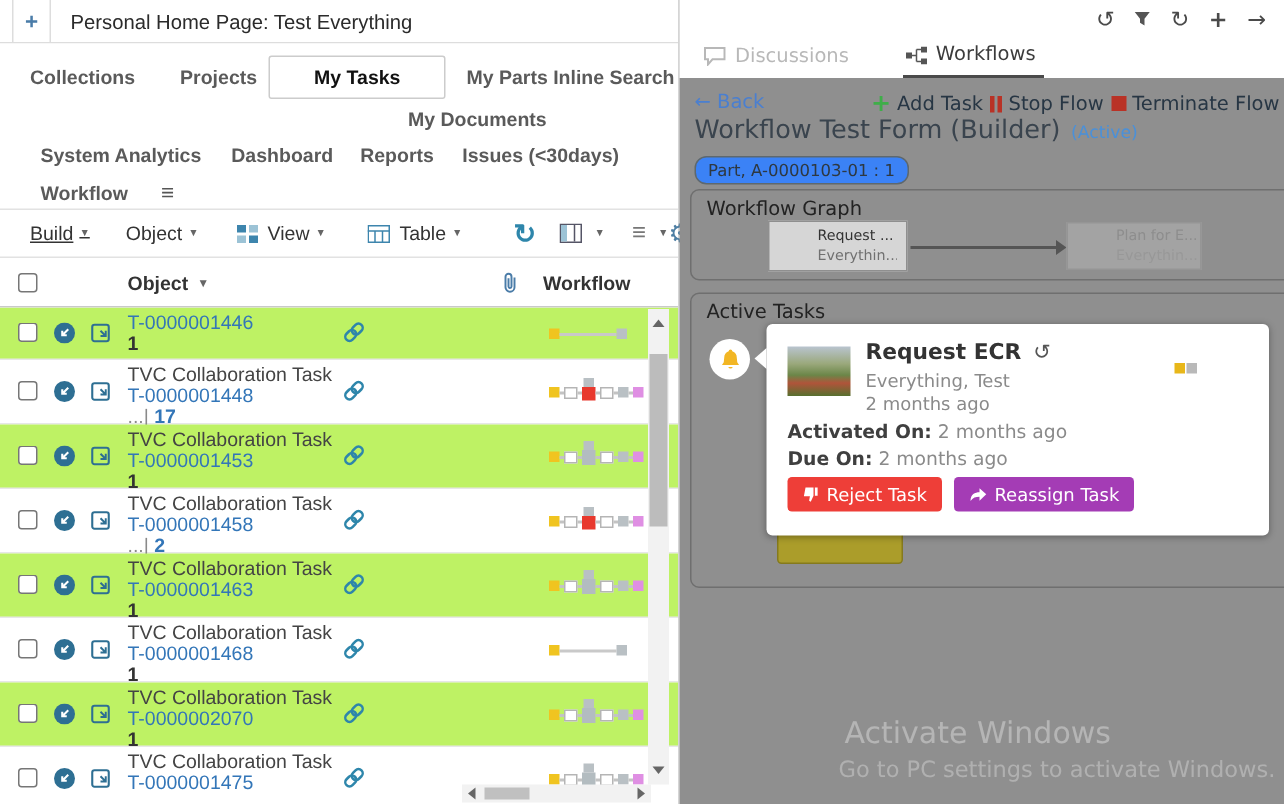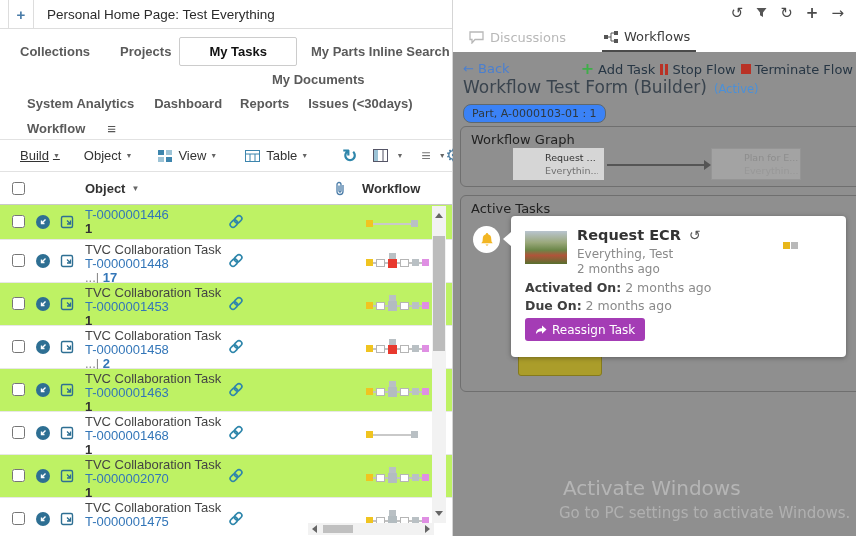--- a/index.html
+++ b/index.html
@@ -691,20 +691,26 @@
           </div>
         <div class="card-sub">Everything, Test</div>
         <div class="card-age">2 months ago</div>
         <div class="card-mini">
             <i class="cm-y"></i>
             <i class="cm-g"></i>
           </div>
         <div class="meta meta-act"><b>Activated On:</b><span> 2 months ago</span></div>
         <div class="meta meta-due"><b>Due On:</b><span> 2 months ago</span></div>
         <div class="card-btns">
+          <button class="cbtn cbtn-reject">
+            <svg width="11" height="11" viewBox="0 0 12 12" transform="rotate(180)">
+                <path d="M1 5h2v6H1zM4 11V5l2-4.5 1.2.8L6.6 4.5H11l-1.2 6.5z" fill="#fff"></path>
+              </svg>
+            <span>Reject Task</span>
+          </button>
           <button class="cbtn cbtn-reassign">
             <svg width="12" height="10" viewBox="0 0 12 10">
                 <path d="M1 9 C1 4.5 4 3.2 7 3.2 V0.5 l4.5 4 L7 8.8 V6.2 C4.5 6.2 2.5 6.8 1 9 z" fill="#fff"></path>
               </svg>
             <span>Reassign Task</span>
           </button>
         </div>
       </div>
     </div>
 

